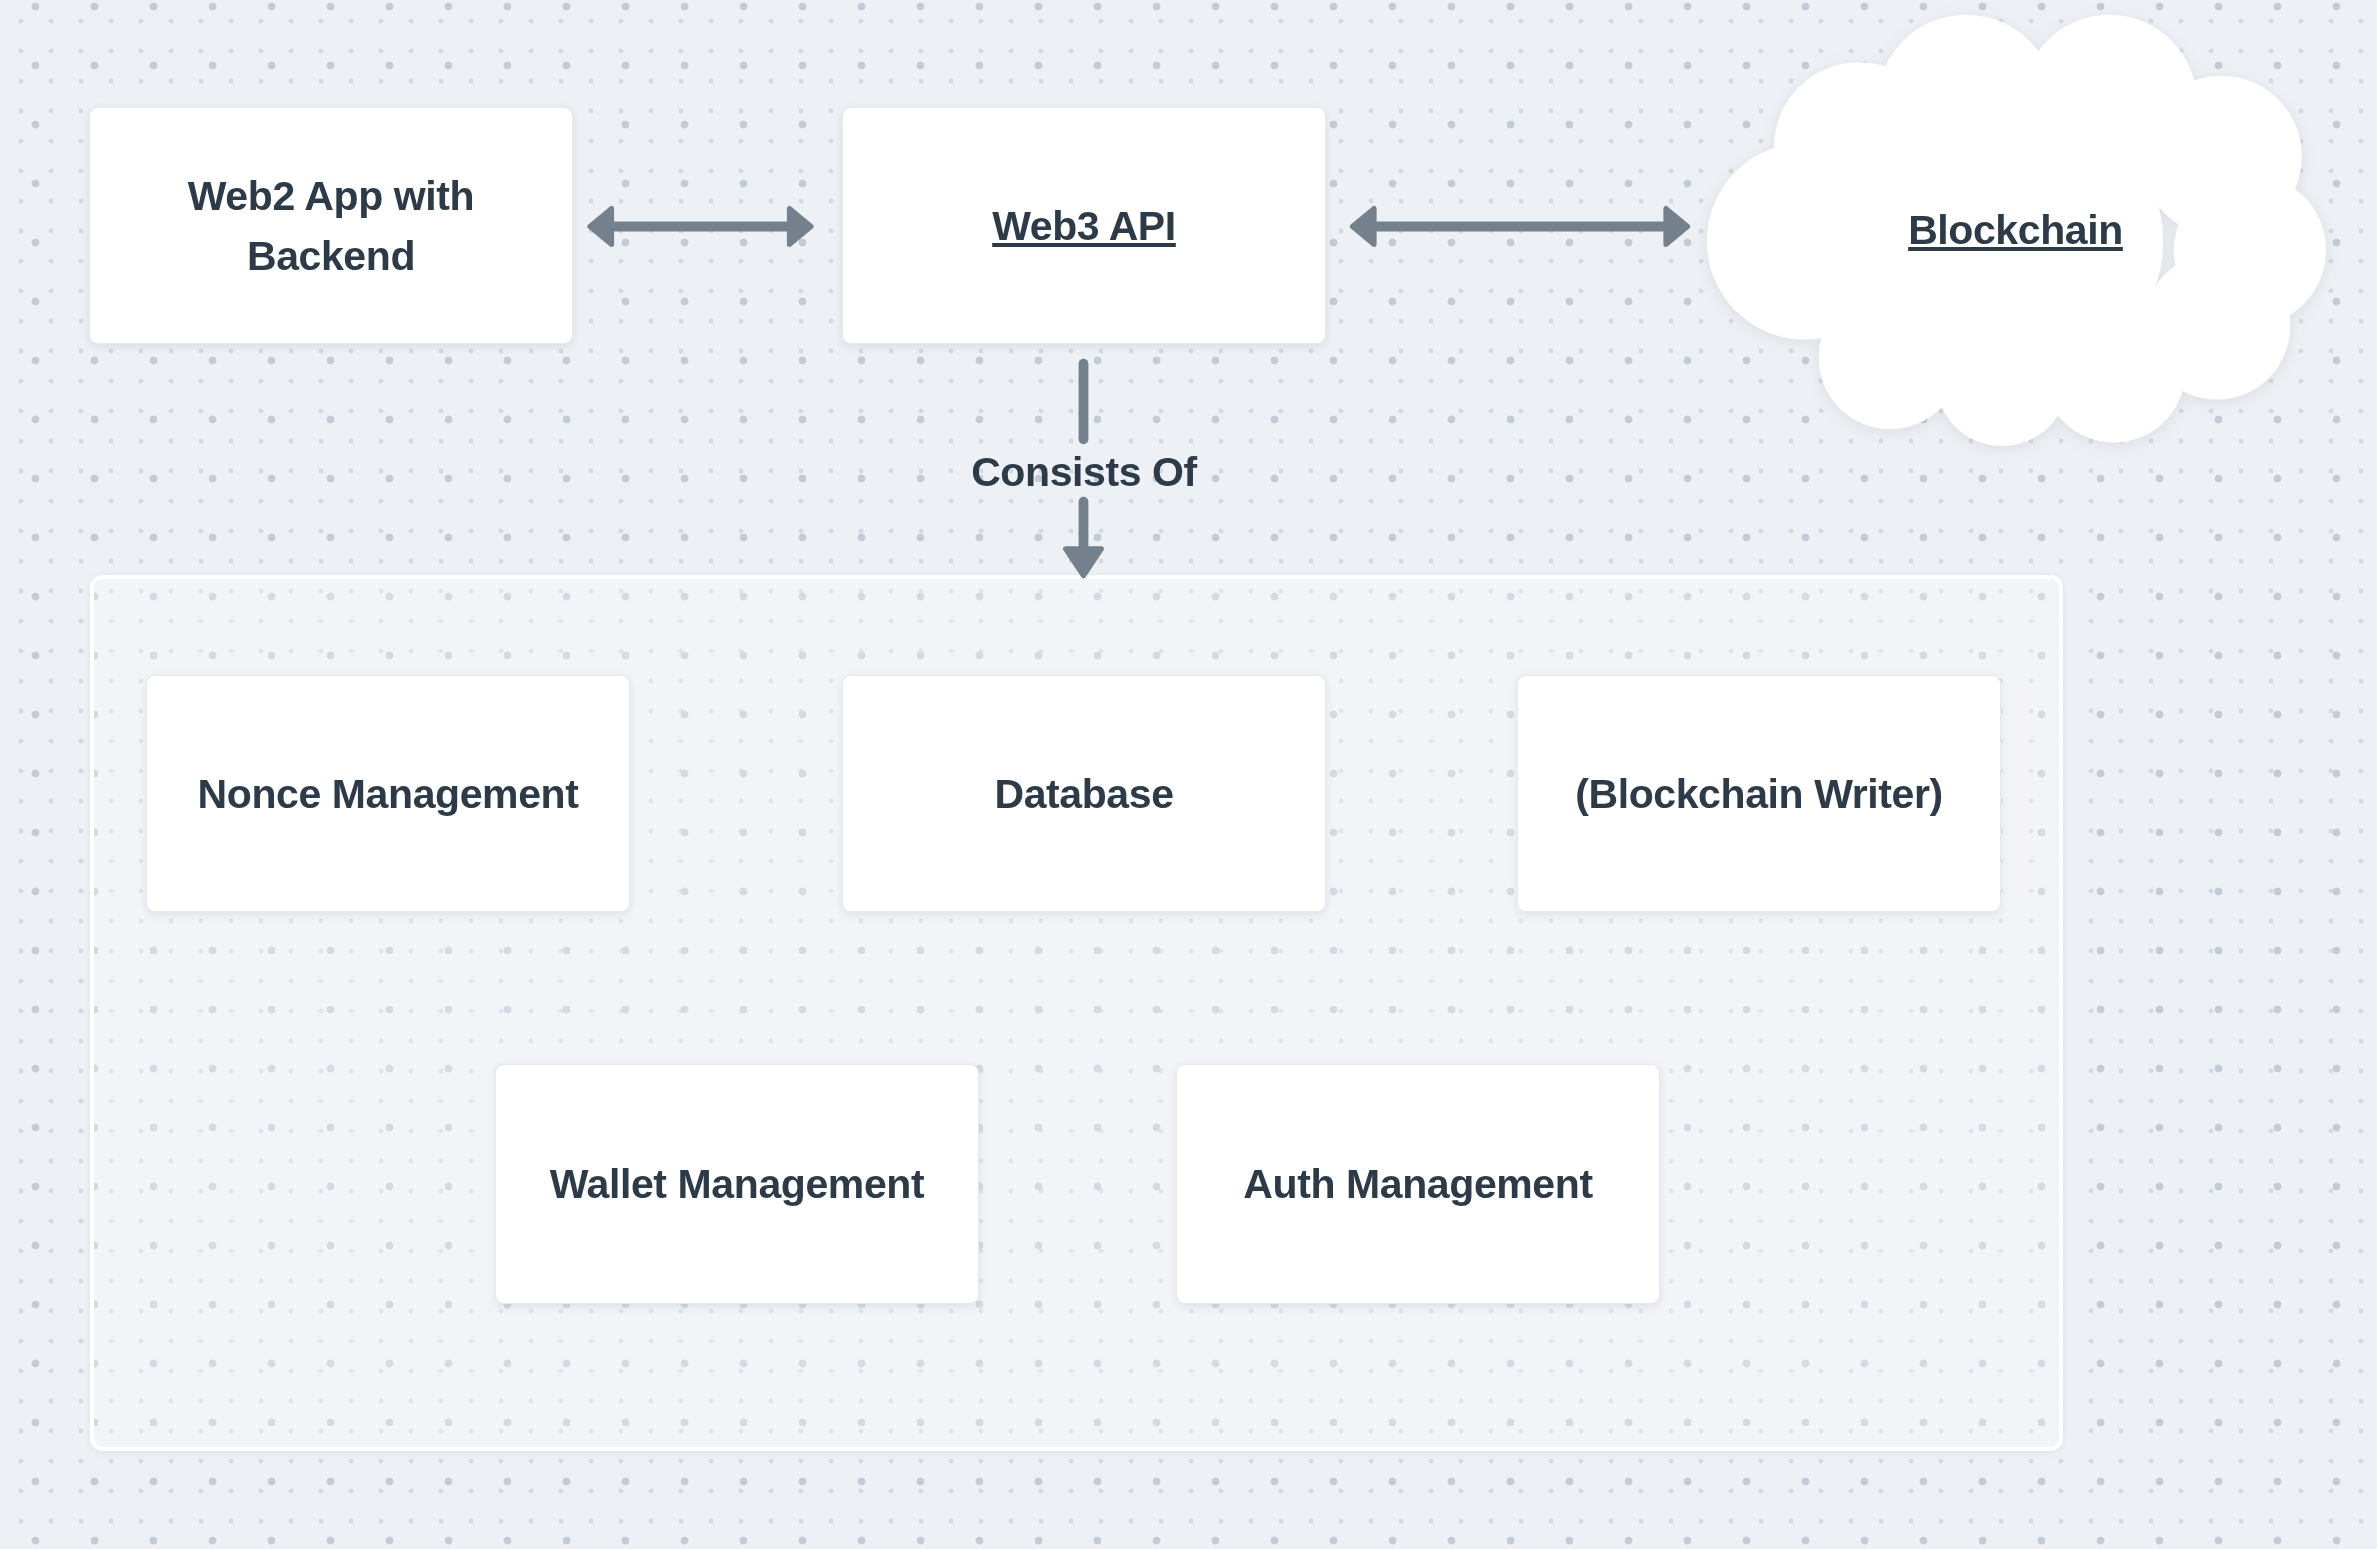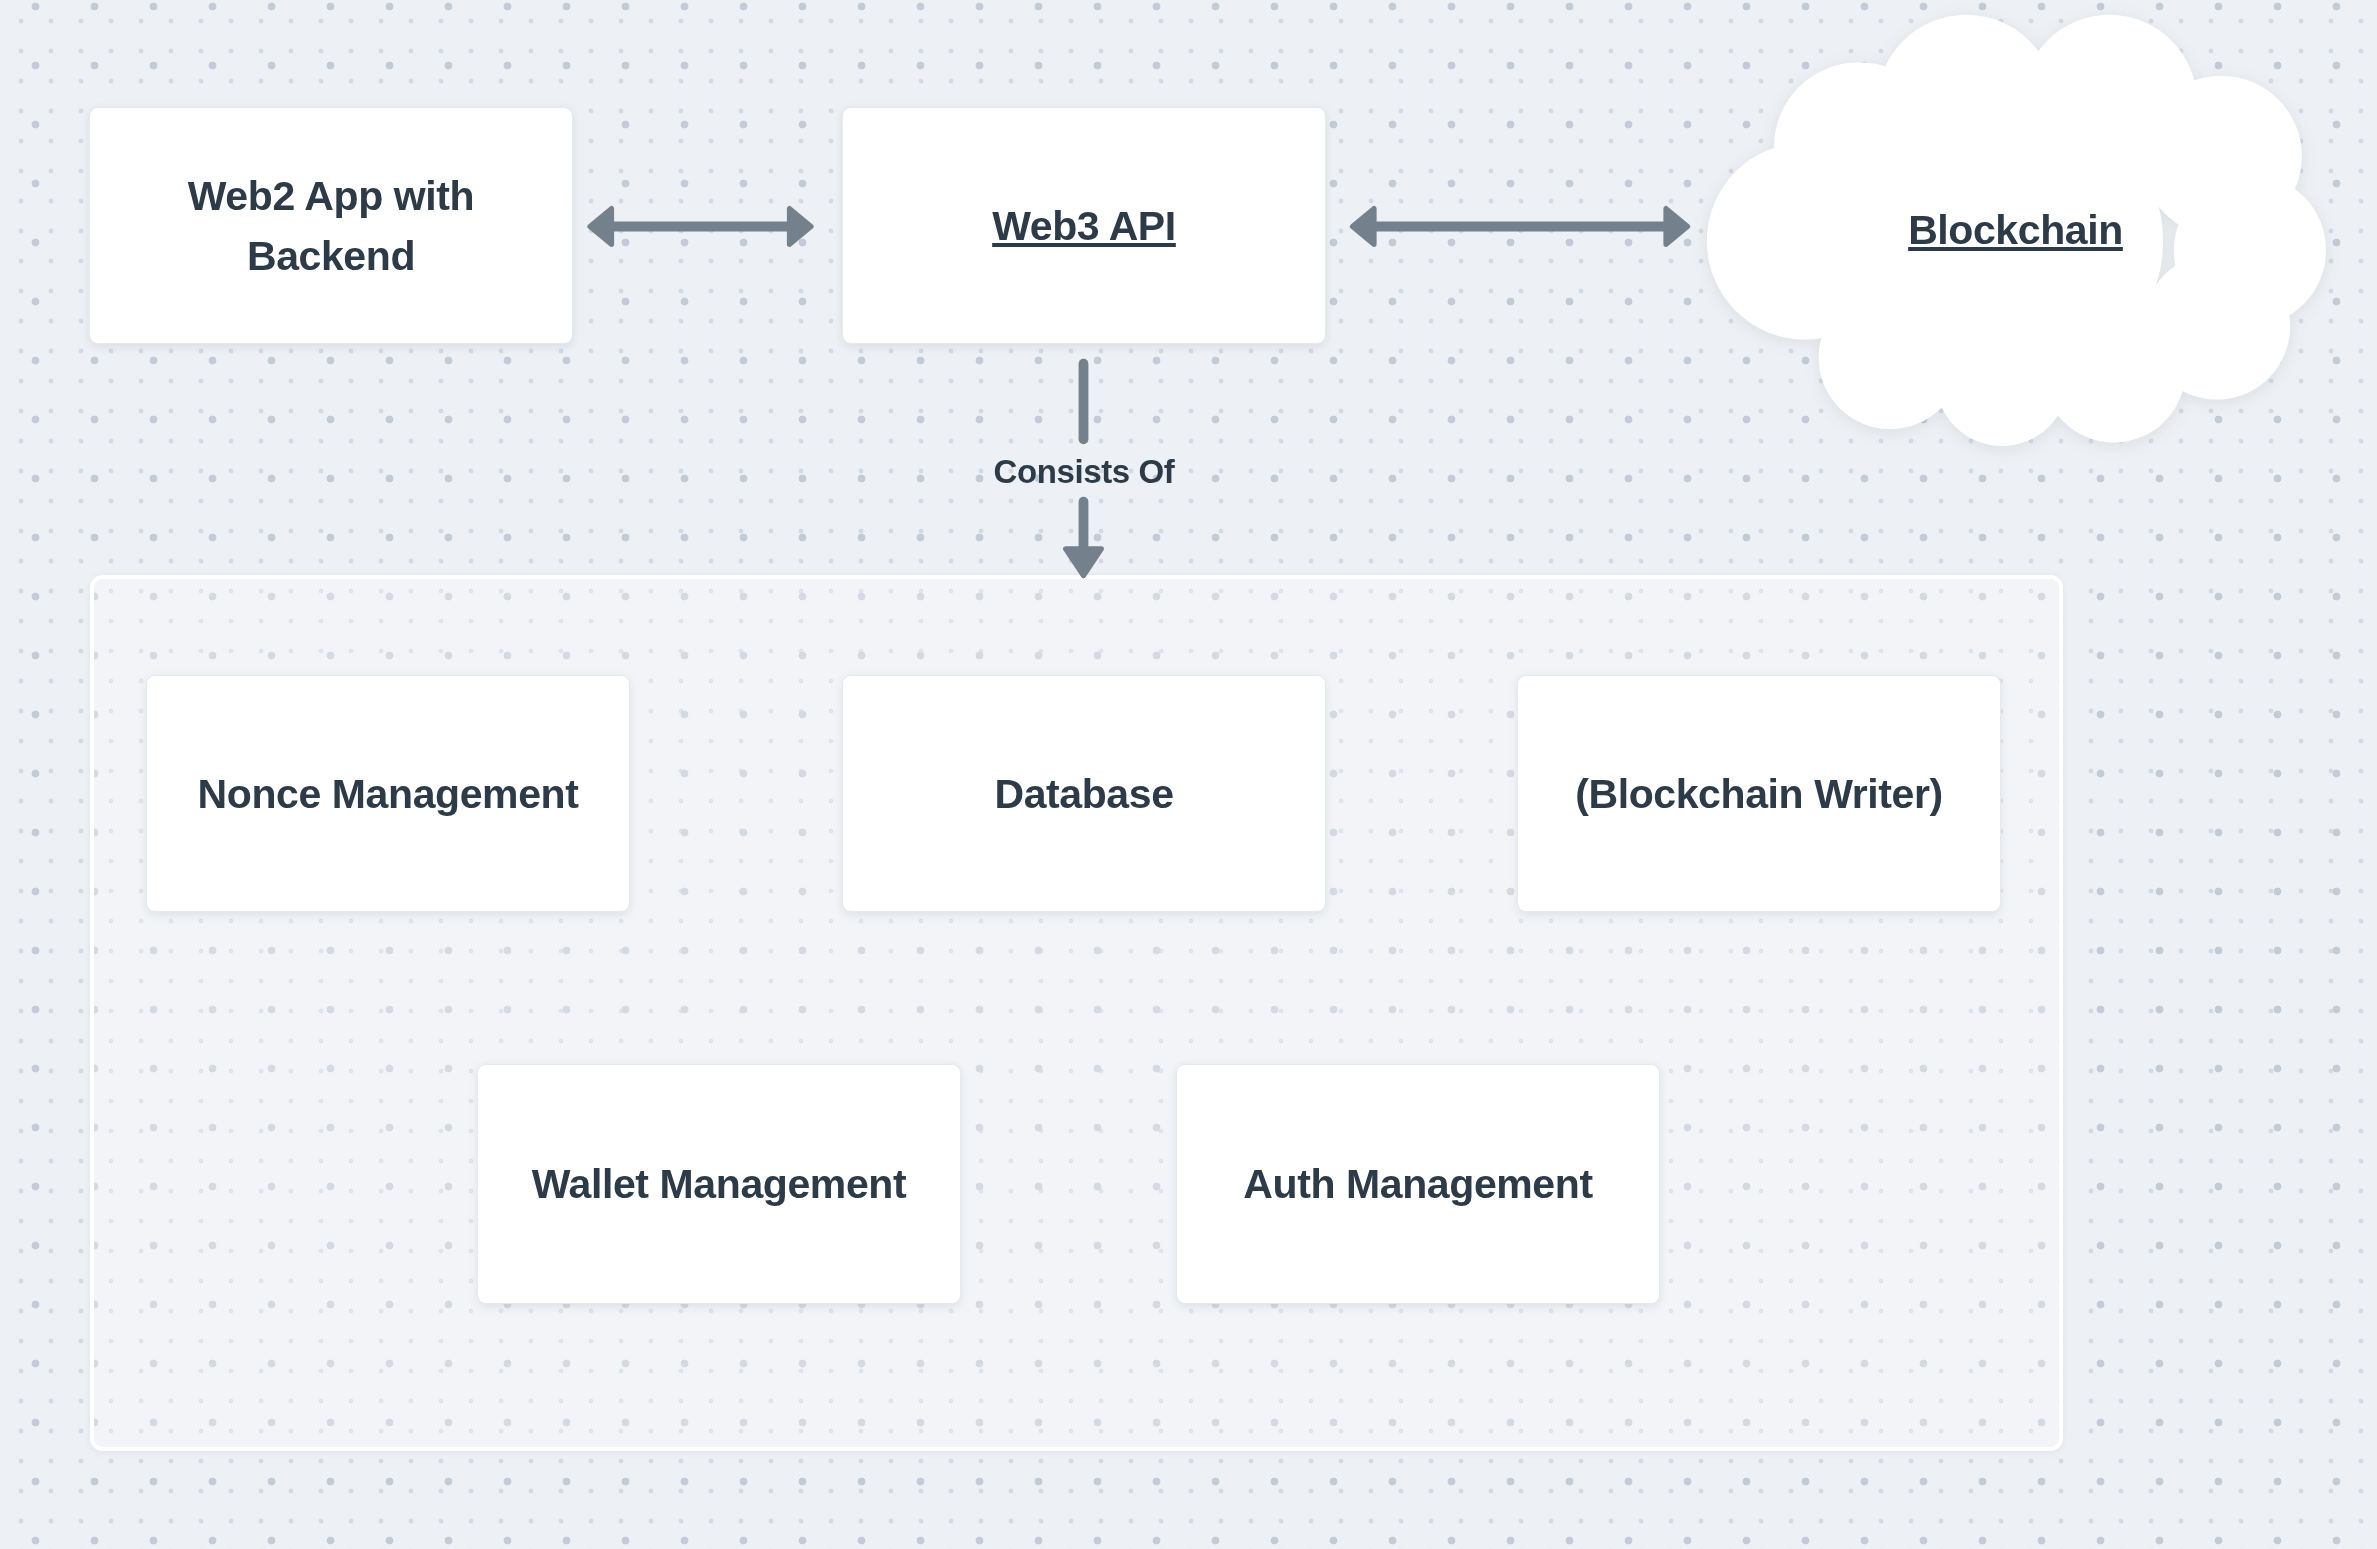--- a/index.html
+++ b/index.html
@@ -51,21 +51,21 @@
     font-size: 41px;
     line-height: 60px;
     font-weight: 700;
     letter-spacing: -0.4px;
   }
   .node-web2   { left: 89px;   top: 107px;  width: 484px; height: 237px; }
   .node-web3   { left: 842px;  top: 107px;  width: 484px; height: 237px; text-decoration: underline; }
   .node-nonce  { left: 146px;  top: 675px;  width: 484px; height: 237px; }
   .node-db     { left: 842px;  top: 675px;  width: 484px; height: 237px; }
   .node-worker { left: 1517px; top: 675px;  width: 484px; height: 237px; }
-  .node-wallet { left: 477px;  top: 1064px; width: 484px; height: 240px; }
+  .node-wallet { left: 495px;  top: 1064px; width: 484px; height: 240px; }
   .node-auth   { left: 1176px; top: 1064px; width: 484px; height: 240px; }
 
   .cloud-wrap {
     position: absolute;
     left: 1702px; top: 13.4px;
     width: 627px; height: 434px;
   }
   .cloud-wrap svg {
     position: absolute; left: 0; top: 0;
     filter: drop-shadow(0 3.6px 7.2px rgba(70,85,105,0.10));
@@ -79,21 +79,21 @@
   }
   .arrow { position: absolute; color: var(--arrow); }
   .arrow-web2-web3 { left: 584px;  top: 198px; }
   .arrow-web3-bc   { left: 1346px; top: 198px; }
   .arrow-down      { left: 1055px; top: 354px; }
   .edge-label {
     position: absolute;
     left: 1084px; top: 472px;
     transform: translate(-50%, -50%);
     color: var(--text);
-    font-size: 33px; font-weight: 700; letter-spacing: -0.4px;
+    font-size: 41px; font-weight: 700; letter-spacing: -0.4px;
     white-space: nowrap;
   }
 </style>
 </head>
 <body>
 
 <div class="canvas">
 
   <div class="group-container"></div>
 

